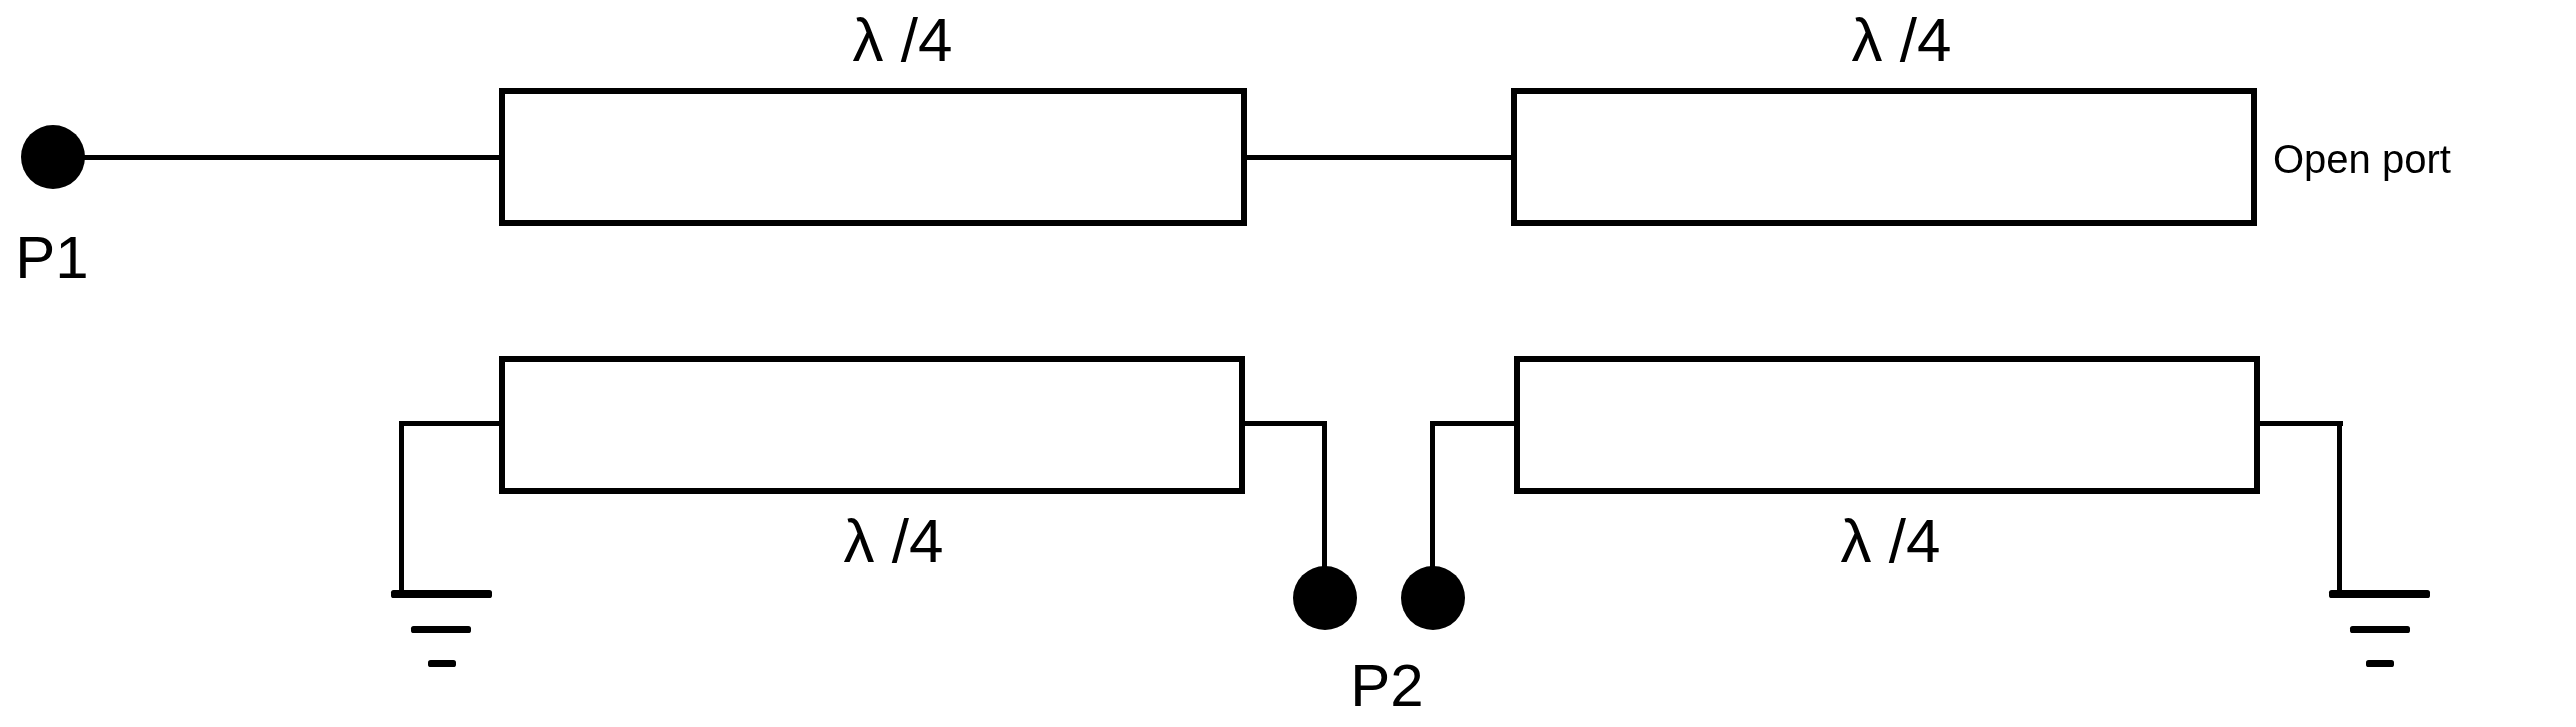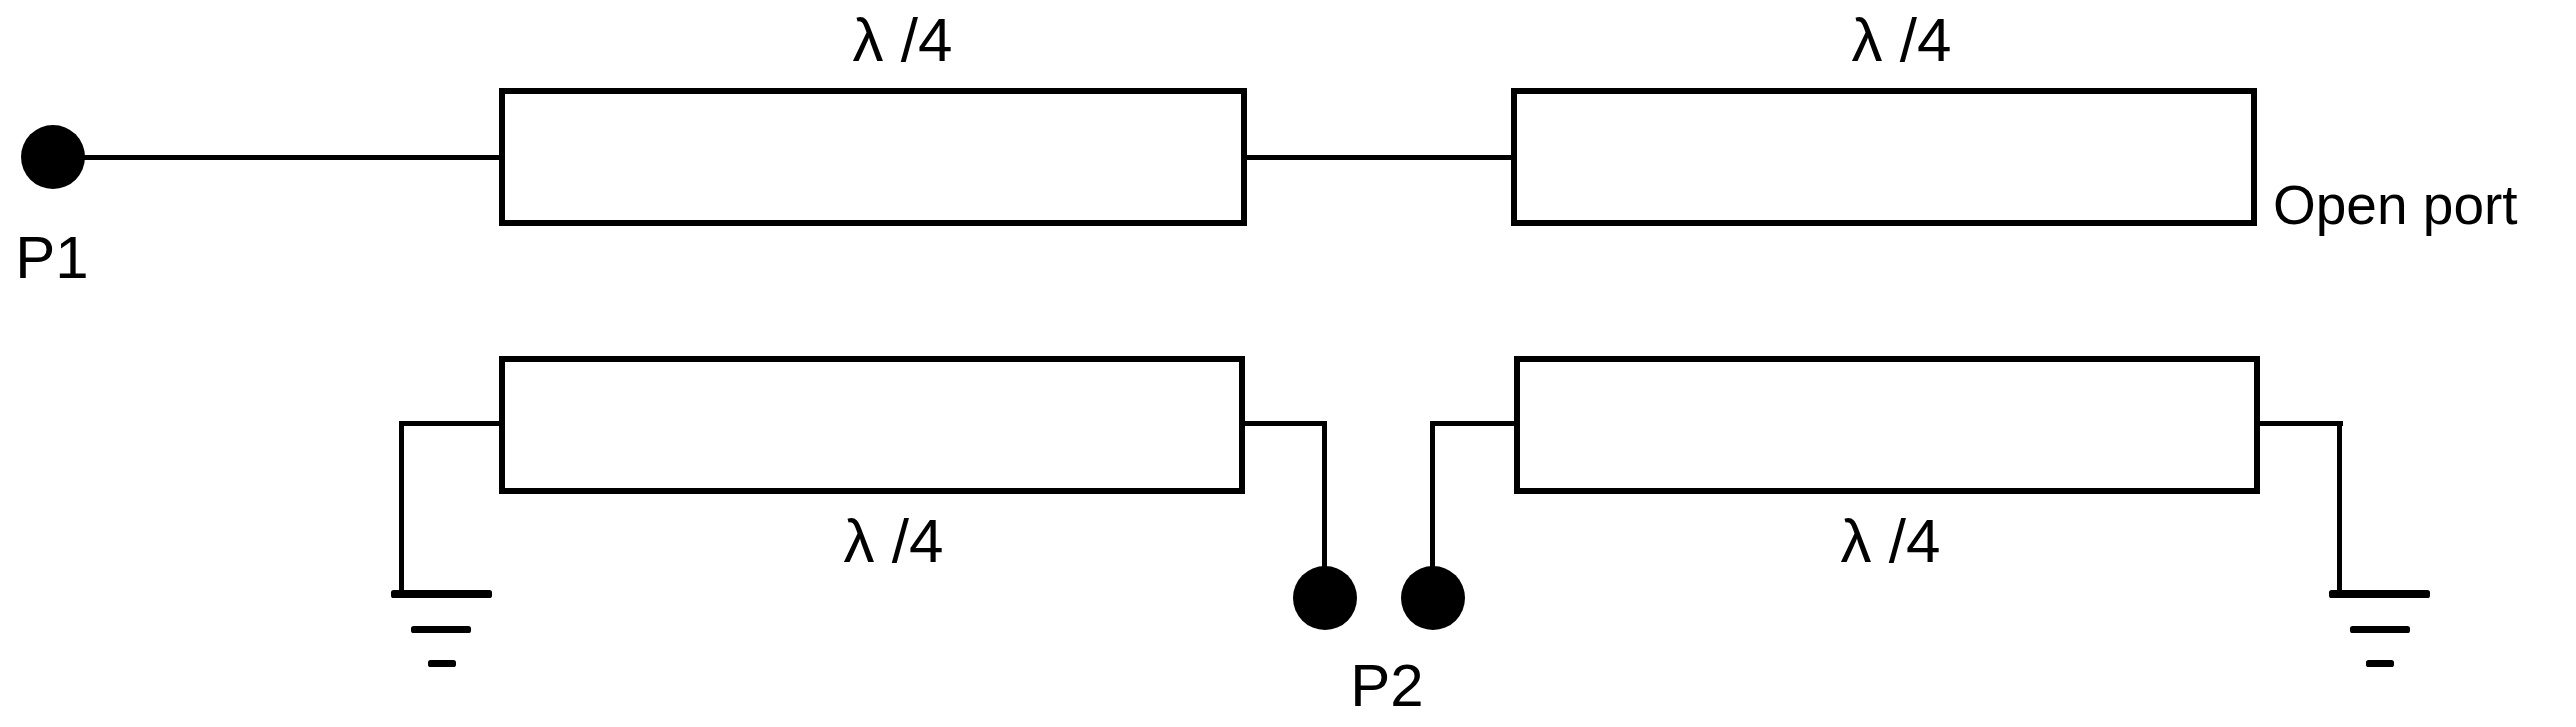--- a/index.html
+++ b/index.html
@@ -43,23 +43,22 @@
     font-size: 62px;
     line-height: 69px;
   }
   .port-lbl {
     width: 138px;
     text-align: center;
     font-size: 60px;
     line-height: 69px;
   }
   .open-port-lbl {
-    font-size: 55px;
+    font-size: 40px;
     line-height: 69px;
-    margin-top: 46px;
   }
 </style>
 </head>
 <body>
 
 <div id="canvas">
 
   <div class="dot" style="left:20.6px; top:125px; width:64px; height:64px;"></div>
 
   <div class="wire" style="left:82px; top:155px; width:421px; height:5.2px;"></div>

